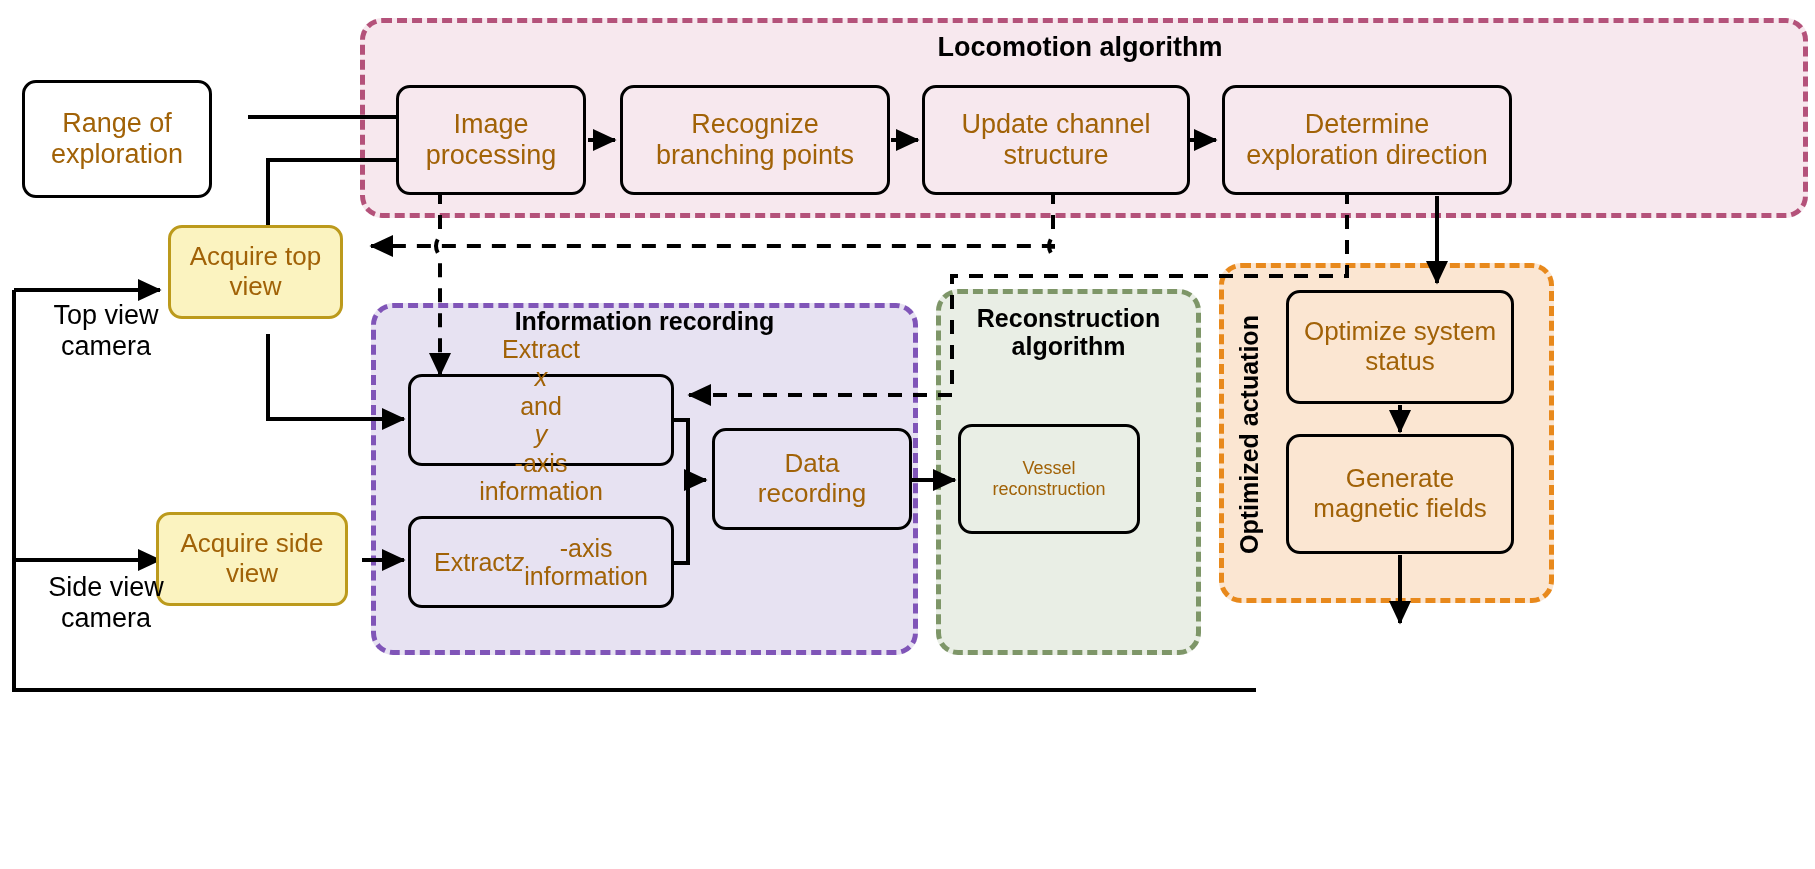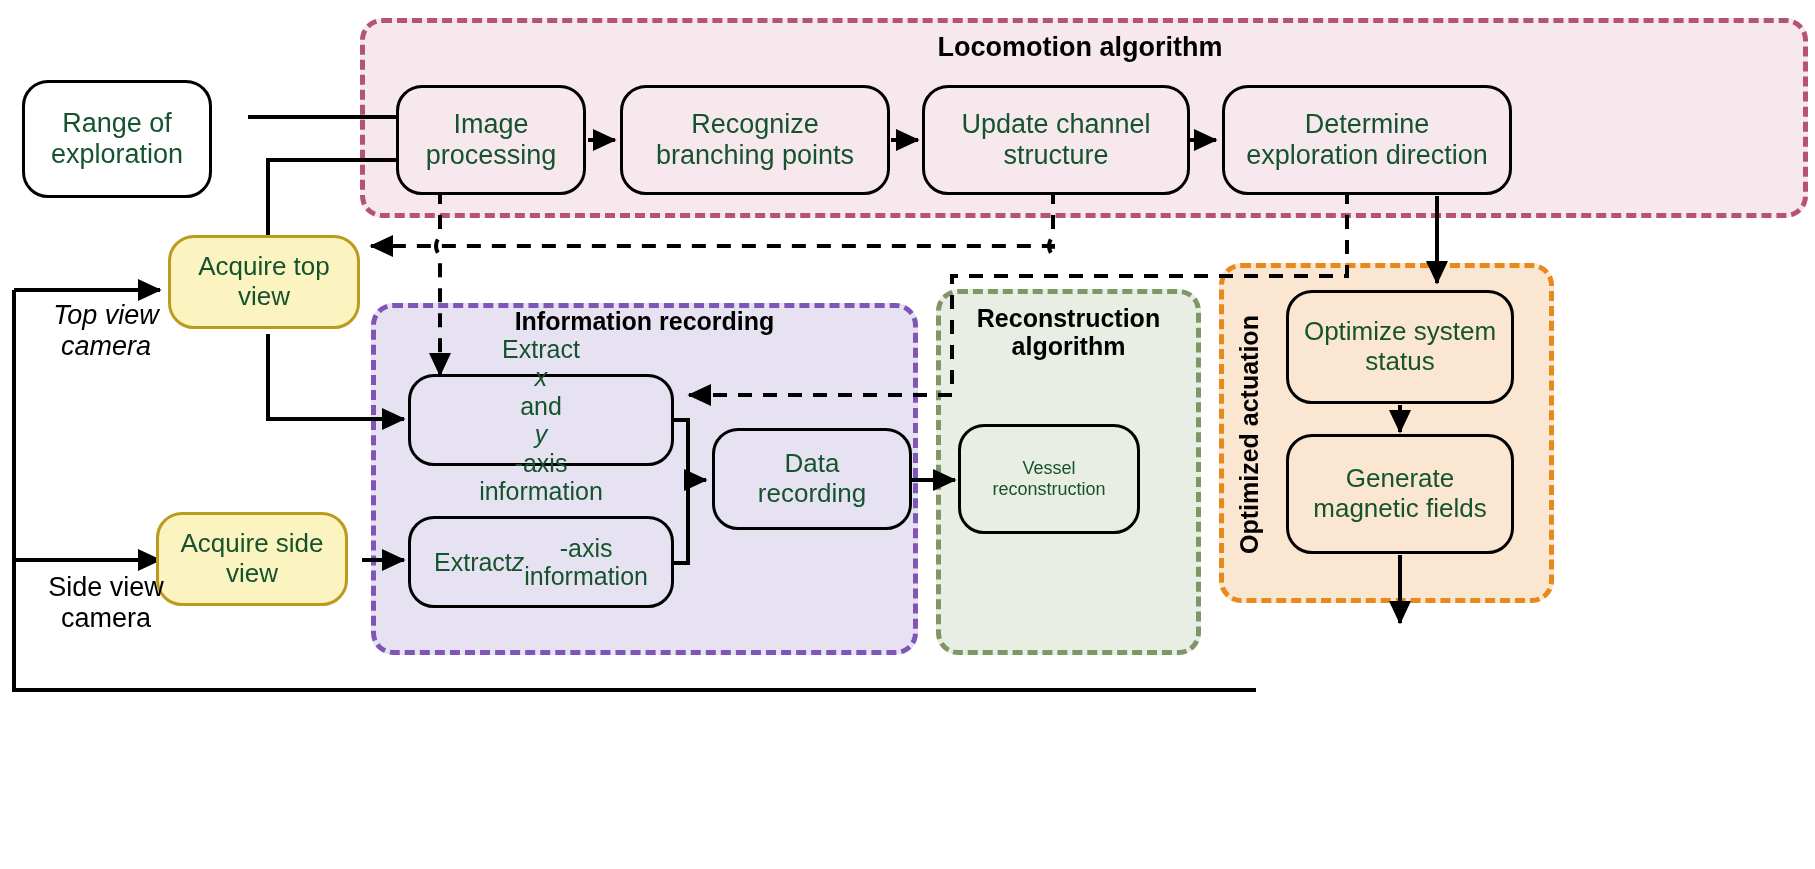--- a/index.html
+++ b/index.html
@@ -2,21 +2,21 @@
 <html><head>
 <meta charset="utf-8">
 <style>
   html,body{margin:0;padding:0;background:#ffffff;}
   body{font-family:"Liberation Sans", sans-serif;}
   #canvas{position:relative;width:1815px;height:869px;background:#fff;overflow:hidden;}
   svg.layer{position:absolute;left:0;top:0;width:1815px;height:869px;pointer-events:none;}
   .grp{position:absolute;box-sizing:border-box;border-style:dashed;border-width:5px;border-radius:22px;}
   .grp-title{position:absolute;font-weight:bold;color:#000;text-align:center;line-height:1.12;}
   .node{position:absolute;box-sizing:border-box;display:flex;align-items:center;justify-content:center;
-        text-align:center;border:3.5px solid #000;border-radius:26px;background:#fff;color:#14532d;
+        text-align:center;border:3.5px solid #000;border-radius:14px;background:#fff;color:#a16207;
         line-height:1.14;padding:15px 6px;}
   .plain-label{position:absolute;text-align:center;color:#000;line-height:1.14;}
   .vert-title{position:absolute;font-weight:bold;color:#000;writing-mode:vertical-rl;transform:rotate(180deg);
               text-align:center;letter-spacing:0px;}
   i{font-style:italic;}
 </style>
 </head>
 <body>
 
 <div id="canvas">
@@ -93,21 +93,21 @@
 
   <div class="node" style="left:620px;top:85px;width:270px;height:110px;background:#f7e8ee;border-color:#000;font-size:27px;white-space:pre-line;">Recognize
 branching points</div>
 
   <div class="node" style="left:922px;top:85px;width:268px;height:110px;background:#f7e8ee;border-color:#000;font-size:27px;white-space:pre-line;">Update channel
 structure</div>
 
   <div class="node" style="left:1222px;top:85px;width:290px;height:110px;background:#f7e8ee;border-color:#000;font-size:27px;white-space:pre-line;">Determine
 exploration direction</div>
 
-  <div class="node" style="left:168px;top:235px;width:192px;height:94px;background:#fbf3c0;border-color:#bc9a1c;font-size:26px;white-space:pre-line;">Acquire top
+  <div class="node" style="left:168px;top:225px;width:175px;height:94px;background:#fbf3c0;border-color:#bc9a1c;font-size:26px;white-space:pre-line;">Acquire top
 view</div>
 
   <div class="node" style="left:156px;top:512px;width:192px;height:94px;background:#fbf3c0;border-color:#bc9a1c;font-size:26px;white-space:pre-line;">Acquire side
 view</div>
 
   <div class="node" style="left:408px;top:374px;width:266px;height:92px;background:#e7e2f2;border-color:#000;font-size:25px;flex-direction:column;">Extract <i>x</i> and <i>y</i>-axis<br>information</div>
 
   <div class="node" style="left:408px;top:516px;width:266px;height:92px;background:#e7e2f2;border-color:#000;font-size:25px;">Extract <i>z</i>-axis<br>information</div>
 
   <div class="node" style="left:712px;top:428px;width:200px;height:102px;background:#e7e2f2;border-color:#000;font-size:26px;white-space:pre-line;">Data
@@ -116,20 +116,20 @@
   <div class="node" style="left:958px;top:424px;width:182px;height:110px;background:#e9eee5;border-color:#000;font-size:18px;white-space:pre-line;">Vessel
 reconstruction</div>
 
   <div class="node" style="left:1286px;top:290px;width:228px;height:114px;background:#fbe6d2;border-color:#000;font-size:26px;white-space:pre-line;">Optimize system
 status</div>
 
   <div class="node" style="left:1286px;top:434px;width:228px;height:120px;background:#fbe6d2;border-color:#000;font-size:26px;white-space:pre-line;">Generate
 magnetic fields</div>
 
 
-  <div class="plain-label" style="left:16px;top:300px;width:180px;font-size:27px;white-space:pre-line;font-style:italic;">Top view
+  <div class="plain-label" style="left:16px;top:300px;width:180px;font-size:27px;white-space:pre-line;">Top view
 camera</div>
 
   <div class="plain-label" style="left:16px;top:572px;width:180px;font-size:27px;white-space:pre-line;">Side view
 camera</div>
 
 
 </div>
 
 </body></html>

